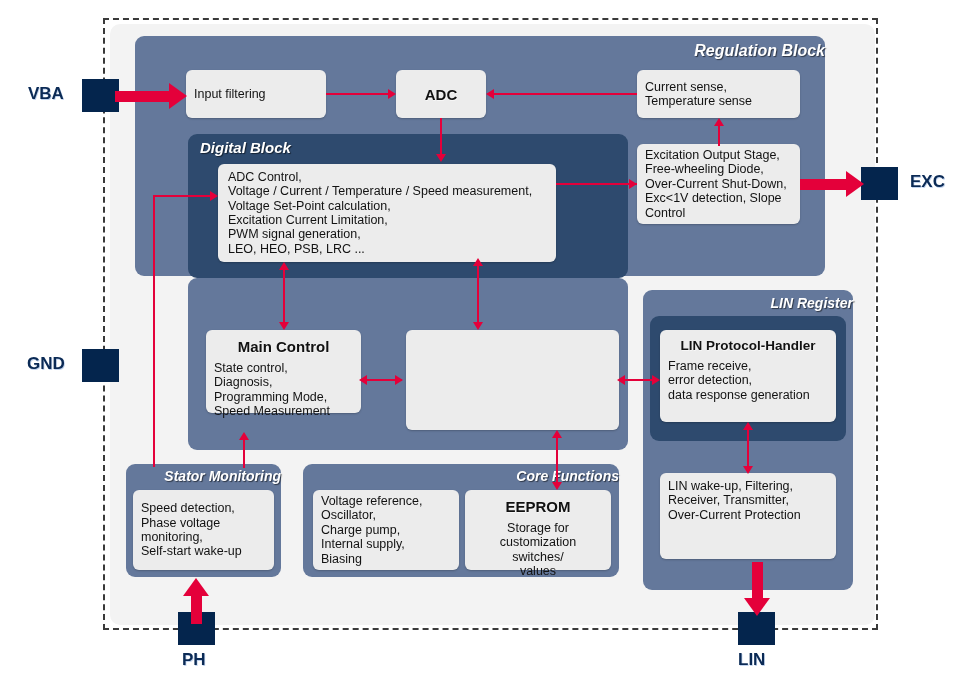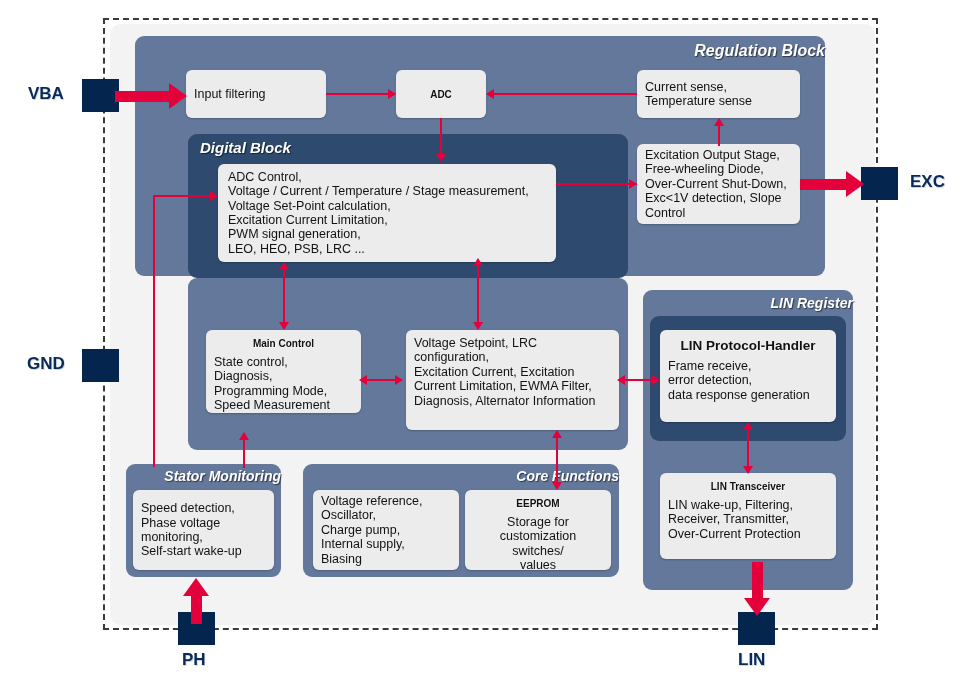--- a/index.html
+++ b/index.html
@@ -32,21 +32,21 @@
   }
   .cont-title.center{left:0;width:100%;text-align:right;}
 
   
   .box{
     background:#ececec;border-radius:6px;z-index:6;
     box-shadow:0 1px 2px rgba(0,0,0,.22);
     color:#121212;box-sizing:border-box;
     padding:6px 8px;
   }
-  .box .bt{display:block;text-align:center;font-weight:bold;font-size:10px;
+  .box .bt{display:block;text-align:center;font-weight:bold;font-size:15px;
            color:#111;margin:2px 0 6px 0;text-shadow:0.6px 0.6px 0 rgba(255,255,255,.6);}
   .box .bd{display:block;font-size:12.5px;line-height:14.4px;color:#121212;white-space:pre-line;}
   .box .bd.ctr{text-align:center;}
   .box.vctr{display:flex;flex-direction:column;justify-content:center;}
 
   
   .pin{background:#04254d;z-index:9;}
   .pinlabel{
     position:absolute;color:#0b2a55;font-weight:bold;font-size:17px;z-index:9;
     white-space:nowrap;text-shadow:0.7px 0.7px 0 rgba(120,160,220,.45);
@@ -116,51 +116,46 @@
 <div class="abs box vctr" style="left:637px;top:144px;width:163px;height:80px;justify-content:center;">
   <span class="bd">Excitation Output Stage,
 Free-wheeling Diode,
 Over-Current Shut-Down,
 Exc&lt;1V detection, Slope
 Control</span>
 </div>
 
 <div class="abs box vctr" style="left:218px;top:164px;width:338px;height:98px;padding:7px 10px;">
   <span class="bd">ADC Control,
-Voltage / Current / Temperature / Stage measurement,
+Voltage / Current / Temperature / Speed measurement,
 Voltage Set-Point calculation,
 Excitation Current Limitation,
 PWM signal generation,
 LEO, HEO, PSB, LRC ...</span>
 </div>
 
 <div class="abs box" style="left:206px;top:330px;width:155px;height:83px;">
   <span class="bt">Main Control</span>
   <span class="bd">State control,
 Diagnosis,
 Programming Mode,
 Speed Measurement</span>
 </div>
 
 <div class="abs box" style="left:406px;top:330px;width:213px;height:100px;">
-  <span class="bd">Voltage Setpoint, LRC configuration,
-Excitation Current, Excitation
-Current Limitation, EWMA Filter,
-Diagnosis, Alternator Information</span>
 </div>
 
 <div class="abs box" style="left:660px;top:330px;width:176px;height:92px;z-index:7;">
   <span class="bt" style="font-size:13.5px;">LIN Protocol-Handler</span>
   <span class="bd">Frame receive,
 error detection,
 data response generation</span>
 </div>
 
 <div class="abs box" style="left:660px;top:473px;width:176px;height:86px;z-index:7;">
-  <span class="bt">LIN Transceiver</span>
   <span class="bd">LIN wake-up, Filtering,
 Receiver, Transmitter,
 Over-Current Protection</span>
 </div>
 
 <div class="abs box vctr" style="left:133px;top:490px;width:141px;height:80px;">
   <span class="bd">Speed detection,
 Phase voltage
 monitoring,
 Self-start wake-up</span>

